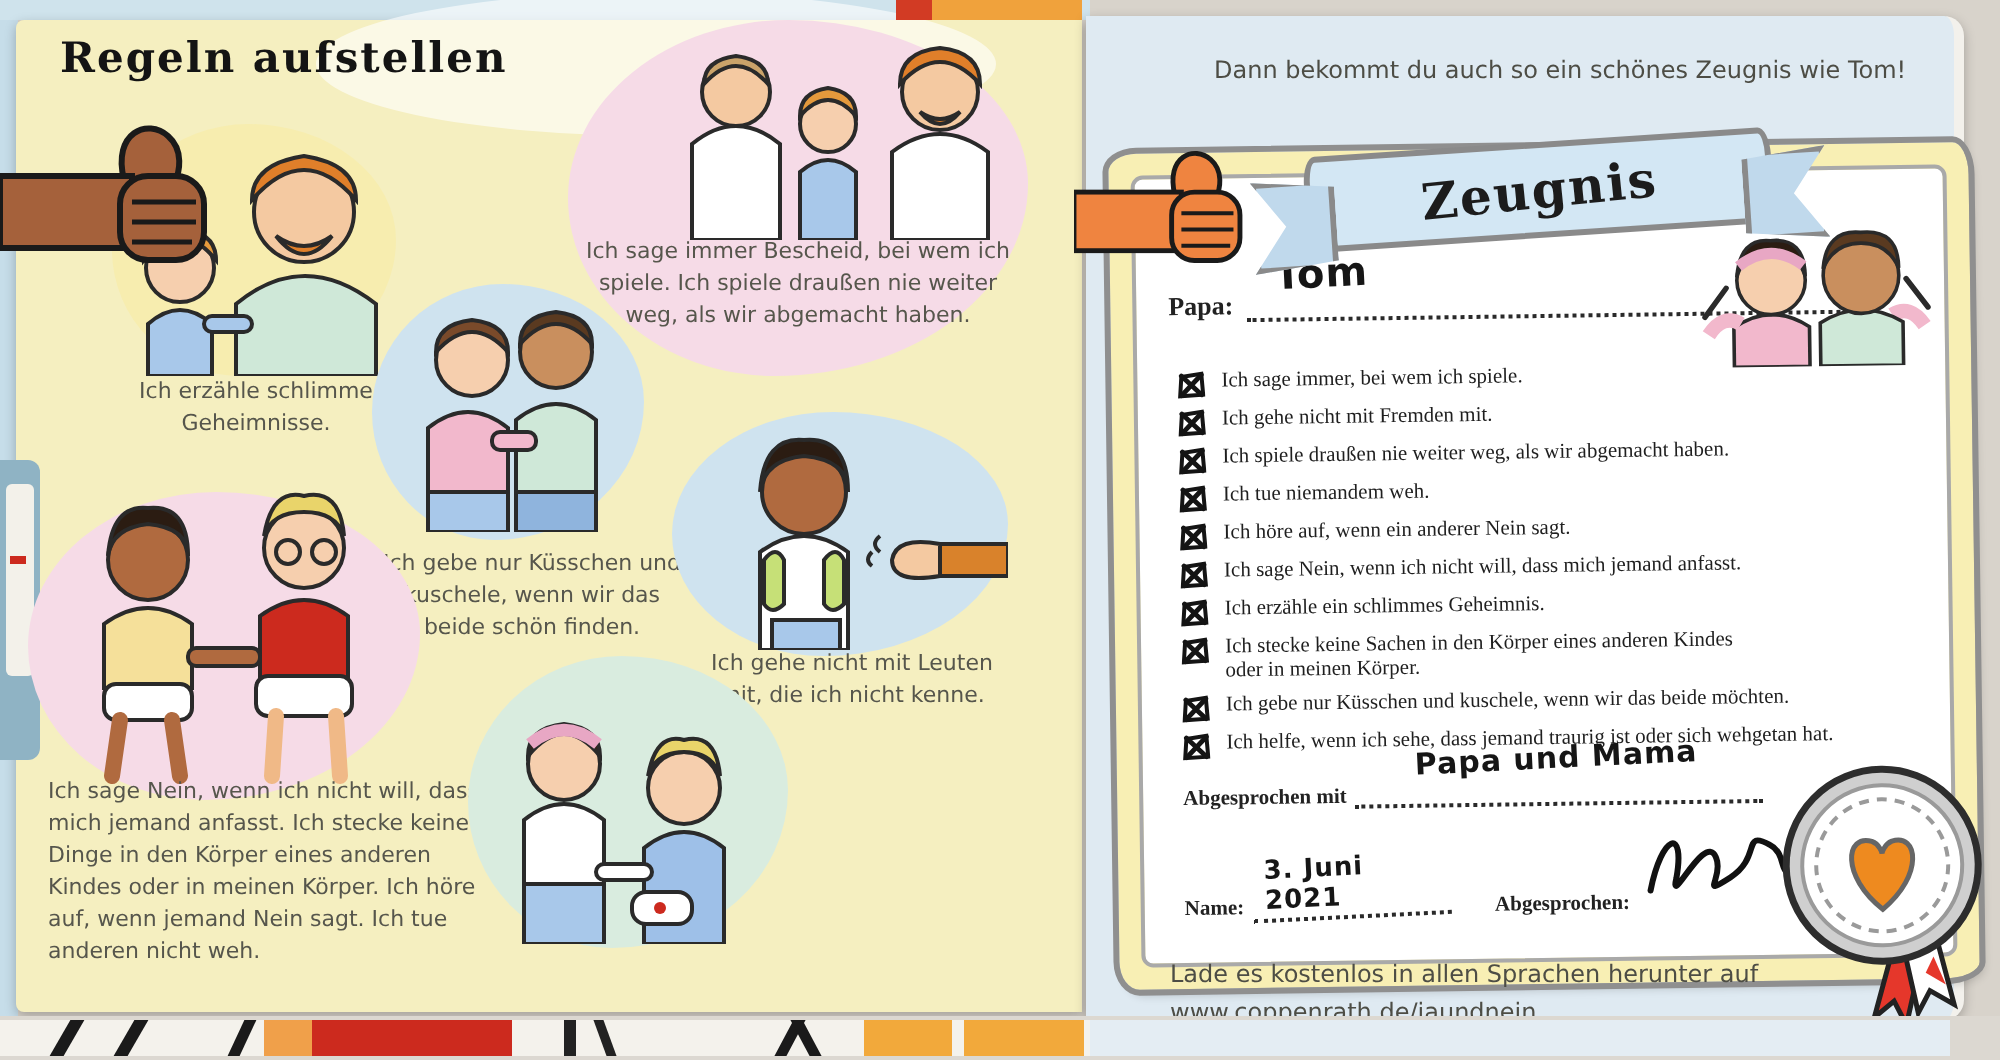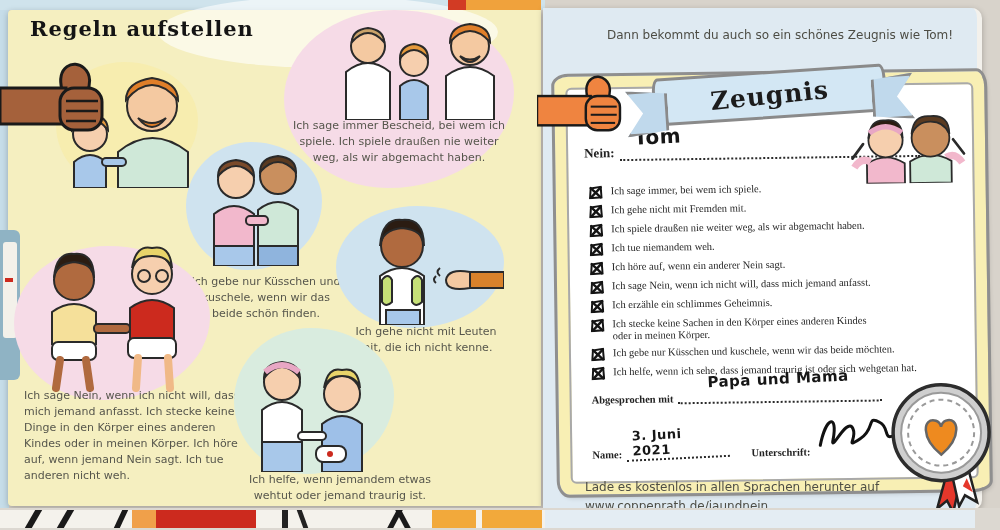--- a/index.html
+++ b/index.html
@@ -100,20 +100,21 @@
       <path d="M58,122 L58,86 Q92,58 128,86 L128,122 Z" fill="#cfe8d8" stroke="#2a2a2a" stroke-width="2"></path>
       <circle cx="92" cy="40" r="25" fill="#f4c9a1" stroke="#2a2a2a" stroke-width="2"></circle>
       <path d="M66,34 Q92,4 118,34 Q118,16 92,12 Q66,16 66,34 Z" fill="#e07f2a" stroke="#2a2a2a" stroke-width="2"></path>
       <path d="M78,52 Q92,70 106,52 Q92,62 78,52 Z" fill="#e07f2a" stroke="#2a2a2a" stroke-width="2"></path>
       <path d="M14,122 L14,96 Q30,82 46,96 L46,122 Z" fill="#a8c8ea" stroke="#2a2a2a" stroke-width="2"></path>
       <circle cx="30" cy="68" r="17" fill="#f6cfae" stroke="#2a2a2a" stroke-width="2"></circle>
       <path d="M12,64 Q30,42 48,64 Q48,50 30,48 Q12,50 12,64 Z" fill="#e59a3c" stroke="#2a2a2a" stroke-width="2"></path>
       <rect x="42" y="92" width="24" height="8" rx="4" fill="#a8c8ea" stroke="#2a2a2a" stroke-width="2"></rect>
     </svg>
   </div>
+  <div class="caption" style="left:40px;top:178px;width:160px;">Ich erzähle schlimme Geheimnisse.</div>
 
   <div class="blob" style="left:276px;top:0px;width:230px;height:178px;background:#f6dbe7;"></div>
   <div class="scene" style="left:300px;top:4px;">
     <svg width="200" height="106" viewBox="0 0 200 106">
       <path d="M38,106 L38,58 Q60,40 82,58 L82,106 Z" fill="#ffffff" stroke="#2a2a2a" stroke-width="2"></path>
       <circle cx="60" cy="32" r="17" fill="#f4c9a1" stroke="#2a2a2a" stroke-width="2"></circle>
       <path d="M44,28 Q60,10 76,28 Q76,16 60,14 Q44,16 44,28 Z" fill="#caa36a" stroke="#2a2a2a" stroke-width="2"></path>
       <path d="M92,106 L92,72 Q106,60 120,72 L120,106 Z" fill="#a8c8ea" stroke="#2a2a2a" stroke-width="2"></path>
       <circle cx="106" cy="48" r="14" fill="#f6cfae" stroke="#2a2a2a" stroke-width="2"></circle>
       <path d="M92,44 Q106,28 120,44 Q120,32 106,30 Q92,32 92,44 Z" fill="#e59a3c" stroke="#2a2a2a" stroke-width="2"></path>
@@ -186,21 +187,20 @@
       <path d="M19,38 Q36,24 53,38" fill="none" stroke="#e8a7c4" stroke-width="6"></path>
       <rect x="16" y="108" width="40" height="30" fill="#a8c8ea" stroke="#2a2a2a" stroke-width="2"></rect>
       <path d="M76,138 L76,90 Q96,74 116,90 L116,138 Z" fill="#9ec0e8" stroke="#2a2a2a" stroke-width="2"></path>
       <circle cx="96" cy="60" r="18" fill="#f6cfae" stroke="#2a2a2a" stroke-width="2"></circle>
       <path d="M78,54 Q82,32 96,36 Q112,32 114,54 Q110,42 96,42 Q82,42 78,54 Z" fill="#e9d46a" stroke="#2a2a2a" stroke-width="2"></path>
       <rect x="70" y="112" width="30" height="16" rx="7" fill="#ffffff" stroke="#2a2a2a" stroke-width="2"></rect>
       <circle cx="84" cy="120" r="3" fill="#cc2a1e"></circle>
       <rect x="52" y="98" width="28" height="8" rx="4" fill="#ffffff" stroke="#2a2a2a" stroke-width="2"></rect>
     </svg>
   </div>
-  <div class="caption" style="left:232px;top:462px;width:200px;">Ich helfe, wenn jemandem etwas wehtut oder jemand traurig ist.</div>
 </div>
 
 <div class="page page-right">
   <div class="intro" style="left:64px;top:18px;width:360px;">
     <div>Dann bekommt du auch so ein schönes Zeugnis wie Tom!</div>
   </div>
 
   <div class="thumb" style="left:-6px;top:60px;">
     <svg width="96" height="74" viewBox="0 0 118 86">
       <path d="M62,34 C56,10 74,3 84,12 C92,19 90,30 87,36" fill="#ef8440" stroke="#1a1a1a" stroke-width="3"></path>
@@ -211,21 +211,21 @@
       <line x1="66" y1="65" x2="96" y2="65" stroke="#1a1a1a" stroke-width="2.5"></line>
     </svg>
   </div>
 
   <div class="certificate">
     <div class="banner">
       <span class="banner-text">Zeugnis</span>
     </div>
 
     <div class="name-row">
-      <span class="cert-label name-label">Nein:</span>
+      <span class="cert-label name-label">Papa:</span>
       <span class="name-line">
         <span class="hand name-value">Tom</span>
       </span>
     </div>
 
     <div style="position:absolute;right:0;top:26px;">
       <svg width="128" height="72" viewBox="0 0 140 80">
         <path d="M8,52 L20,36 M132,48 L120,32" stroke="#2a2a2a" stroke-width="3" stroke-linecap="round"></path>
         <path d="M24,80 L24,58 Q45,44 66,58 L66,80 Z" fill="#f2b8cc" stroke="#2a2a2a" stroke-width="2"></path>
         <path d="M10,62 Q18,50 28,56 M130,58 Q122,46 112,52" fill="none" stroke="#f2b8cc" stroke-width="8"></path>
@@ -314,21 +314,21 @@
     <div class="agreed-row">
       <span class="cert-label agreed-label">Abgesprochen mit</span>
       <span class="agreed-line">
         <span class="hand agreed-value">Papa und Mama</span>
       </span>
     </div>
 
     <div class="date-row">
       <span class="cert-label date-label">Name:</span>
       <span class="hand date-value">3. Juni 2021</span>
-      <span class="cert-label sig-label">Unterschrift:</span>
+      <span class="cert-label sig-label">Abgesprochen:</span>
       <span class="sig">
         <svg width="110" height="52" viewBox="0 0 110 52">
           <path d="M6,40 C12,12 24,8 19,34 C15,50 34,10 39,24 C43,34 30,44 46,34 C62,24 52,10 66,18 C76,23 68,38 82,30 C90,25 88,18 96,22" fill="none" stroke="#111" stroke-width="3" stroke-linecap="round"></path>
           <circle cx="97" cy="30" r="9" fill="none" stroke="#111" stroke-width="3"></circle>
         </svg>
       </span>
     </div>
 
     <div class="seal">
       <svg width="112" height="142" viewBox="0 0 112 142">

